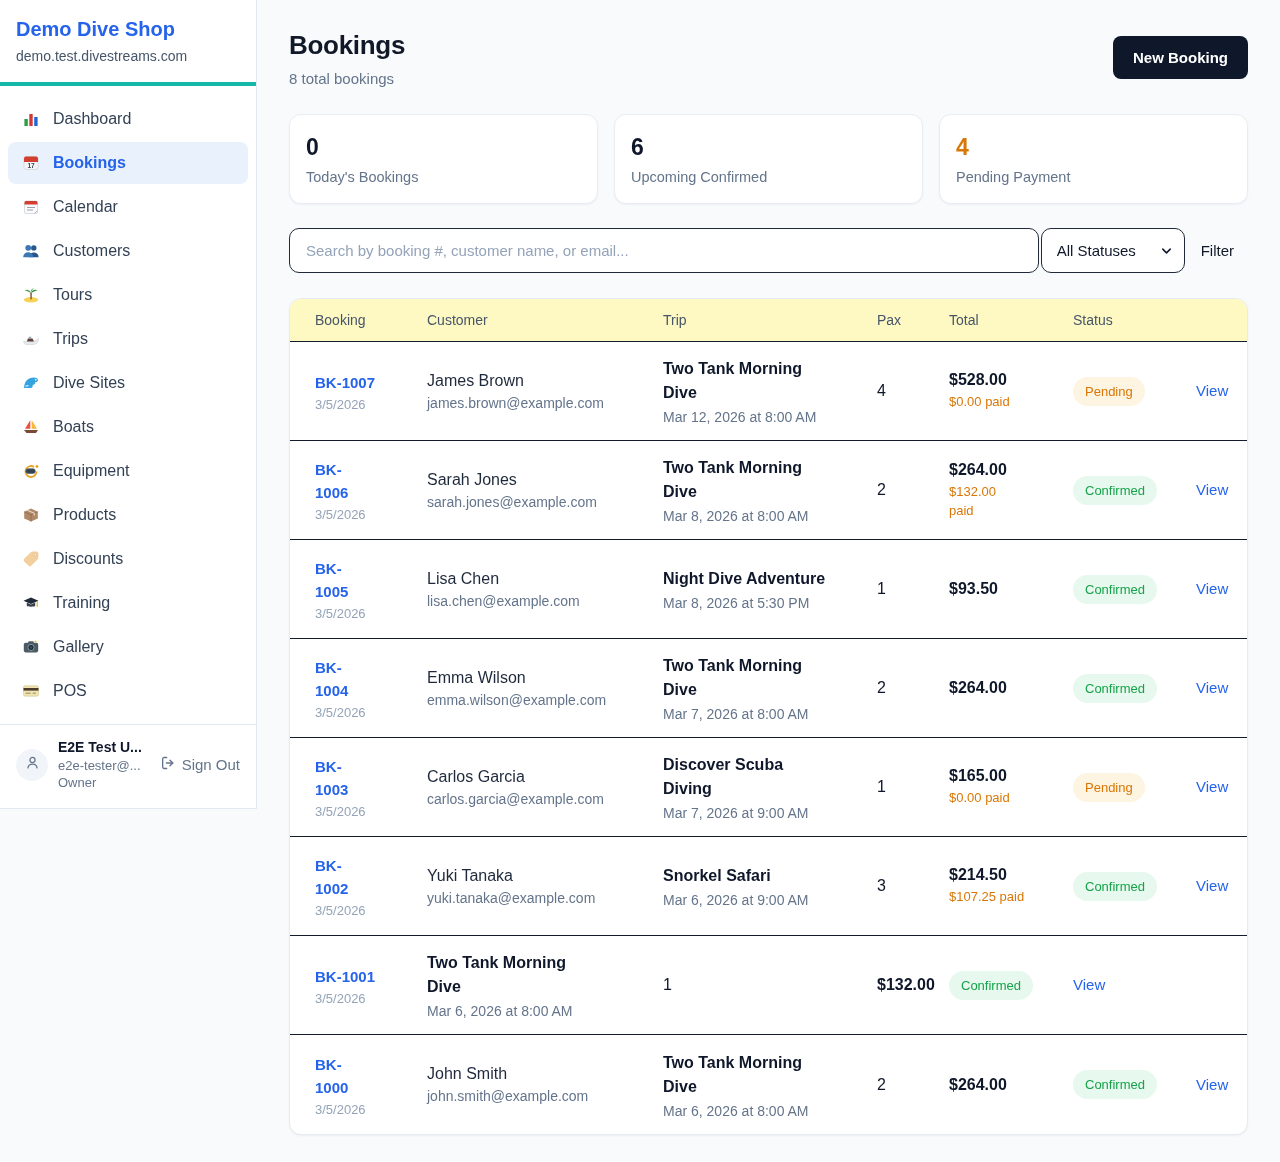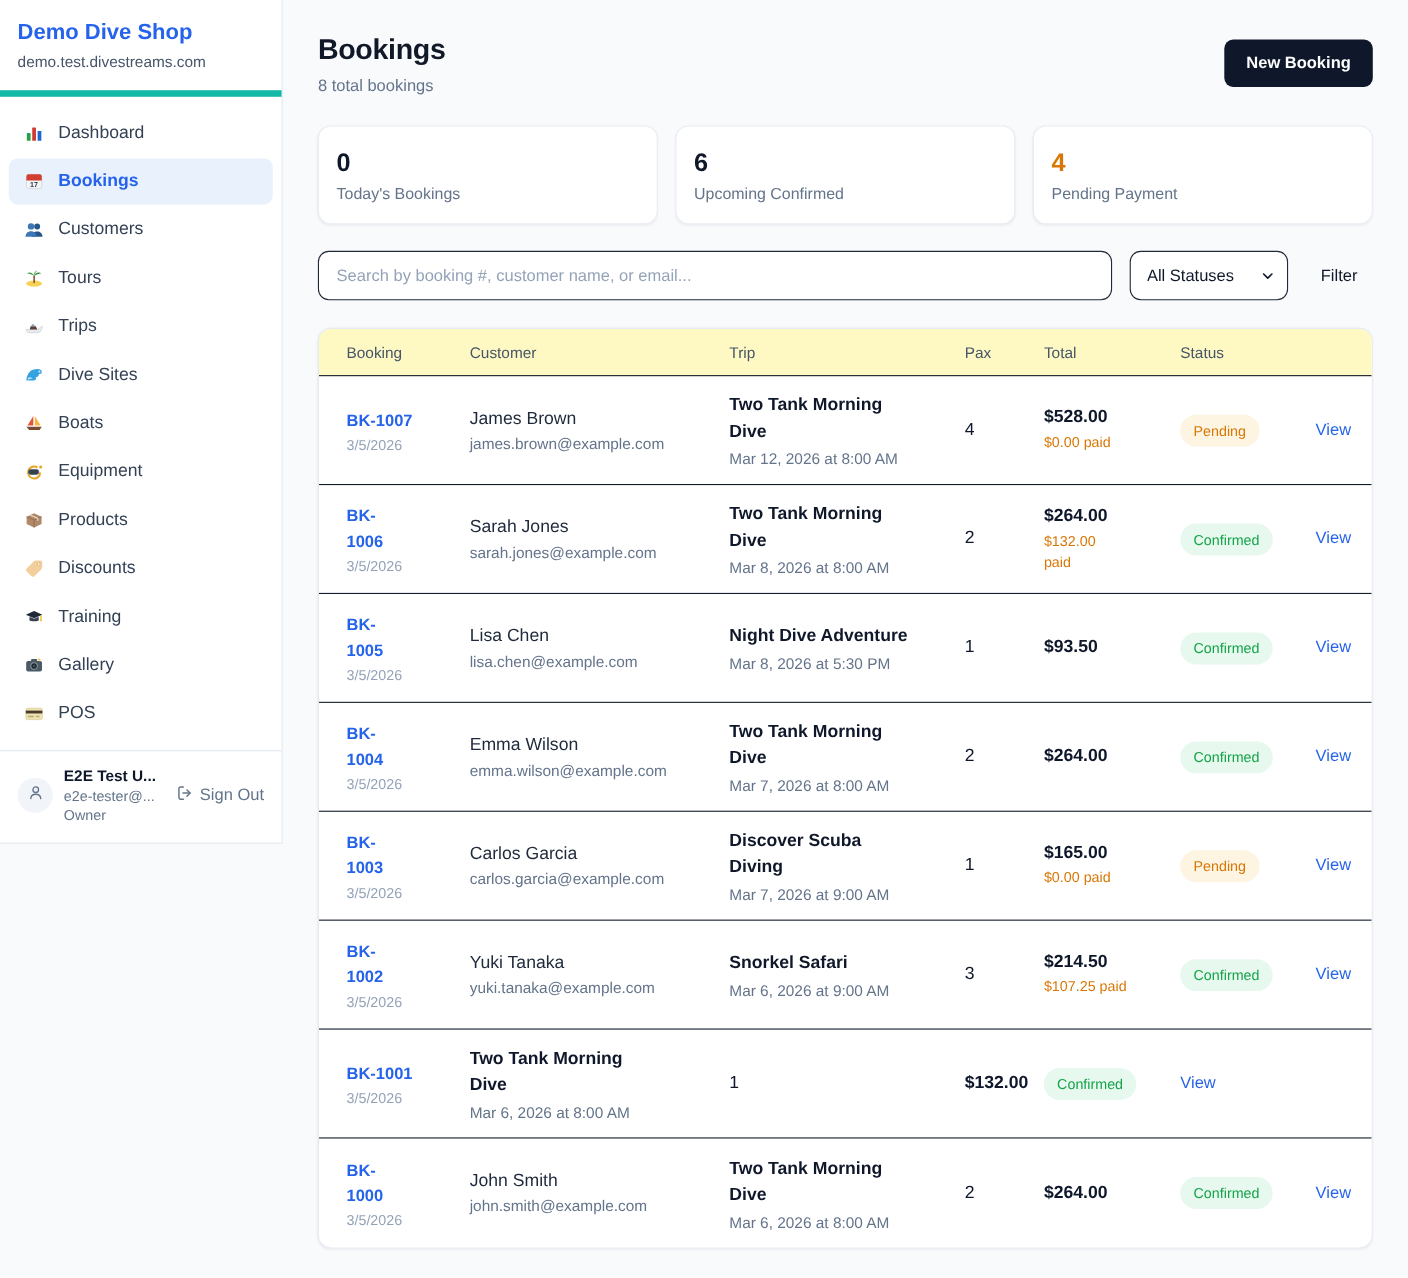--- a/index.html
+++ b/index.html
@@ -10,21 +10,21 @@
     color: #0f172a;
     position: relative;
   }
   
   .sidebar {
     position: absolute; top: 0; left: 0; width: 257px;
     background: #ffffff;
     border-right: 1px solid #e2e8f0;
     border-bottom: 1px solid #e2e8f0;
   }
-  .sidebar-header { padding: 18px 16px; border-bottom: 6px solid #14b8a6; }
+  .sidebar-header { padding: 18px 16px; border-bottom: 4px solid #14b8a6; }
   .shop-title { color: #2563eb; font-size: 20px; font-weight: 700; }
   .shop-domain { margin-top: 7px; font-size: 14px; color: #475569; }
   .nav { padding: 12px 8px 10px; }
   .nav-item {
     display: flex; align-items: center; gap: 13px;
     padding: 12px 14px; margin-bottom: 2px;
     border-radius: 8px; font-size: 16px; line-height: 18px;
     color: #334155; cursor: pointer;
   }
   .nav-item.active { background: #e9f1fd; color: #2563eb; font-weight: 600; }
@@ -64,21 +64,21 @@
   .stats { display: flex; gap: 16px; margin-top: 27px; }
   .stat-card {
     flex: 1; background: #ffffff;
     border: 1px solid #e9edf3; border-radius: 12px;
     padding: 19px 16px 18px;
     box-shadow: 0 1px 2px rgba(16,24,40,.05);
   }
   .stat-value { font-size: 23px; font-weight: 700; color: #0f172a; }
   .stat-label { margin-top: 8px; font-size: 14.5px; color: #64748b; }
   
-  .filters { display: flex; gap: 16px; margin-top: 24px; }
+  .filters { display: flex; gap: 2px; margin-top: 24px; }
   .search-input {
     flex: 1; height: 45px;
     border: 1.5px solid #1f2937; border-radius: 10px;
     padding: 0 16px; font-size: 15px; color: #0f172a;
     background: #ffffff; font-family: inherit; outline: none;
   }
   .search-input::placeholder { color: #94a3b8; }
   .select-wrap { position: relative; flex: none; }
   .status-select {
     appearance: none; -webkit-appearance: none;
@@ -149,20 +149,31 @@
             <rect x="2" y="2.5" width="14" height="13" rx="2" fill="#f3f4f6" stroke="#c9ced6" stroke-width=".6"></rect>
             <path d="M2 4.5a2 2 0 0 1 2-2h10a2 2 0 0 1 2 2V8H2z" fill="#d23f31"></path>
             <text x="9" y="14.2" font-size="6.5" font-weight="700" text-anchor="middle" fill="#374151" font-family="sans-serif">17</text>
           </svg>
         </span>
     <span class="nav-label">Bookings</span>
   </div>
       <div class="nav-item">
     <span class="nav-icon">
           <svg viewBox="0 0 18 18" width="18" height="18">
+            <rect x="2.5" y="3" width="13" height="12.5" rx="1.5" fill="#fbfbfb" stroke="#c9ced6" stroke-width=".7"></rect>
+            <path d="M2.5 4.5A1.5 1.5 0 0 1 4 3h10a1.5 1.5 0 0 1 1.5 1.5V6.5h-13z" fill="#d23f31"></path>
+            <path d="M5 9.5h8M5 12h6" stroke="#9aa2ad" stroke-width="1"></path>
+            <path d="M12.5 15.5l3-3" stroke="#9aa2ad" stroke-width=".8"></path>
+          </svg>
+        </span>
+    <span class="nav-label">Calendar</span>
+  </div>
+      <div class="nav-item">
+    <span class="nav-icon">
+          <svg viewBox="0 0 18 18" width="18" height="18">
             <circle cx="11.8" cy="5.9" r="2.7" fill="#27568a"></circle>
             <path d="M7 15.2c0-3 2.1-4.8 4.8-4.8s4.8 1.8 4.8 4.8z" fill="#27568a"></path>
             <circle cx="6.2" cy="5.8" r="2.9" fill="#3d78b5"></circle>
             <path d="M1.2 15.2c0-3.1 2.2-5 5-5s5 1.9 5 5z" fill="#3d78b5"></path>
           </svg>
         </span>
     <span class="nav-label">Customers</span>
   </div>
       <div class="nav-item">
     <span class="nav-icon">

